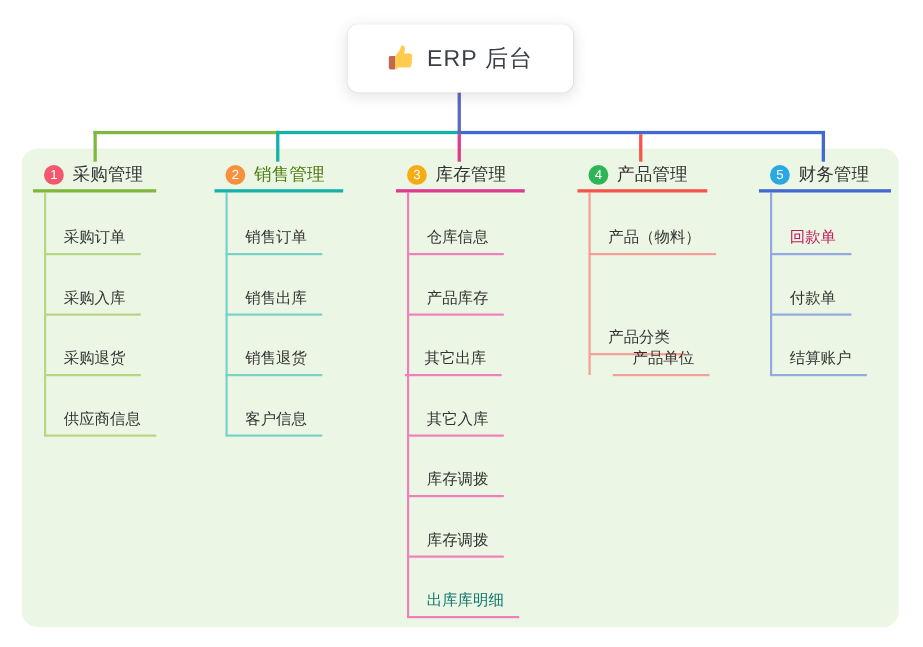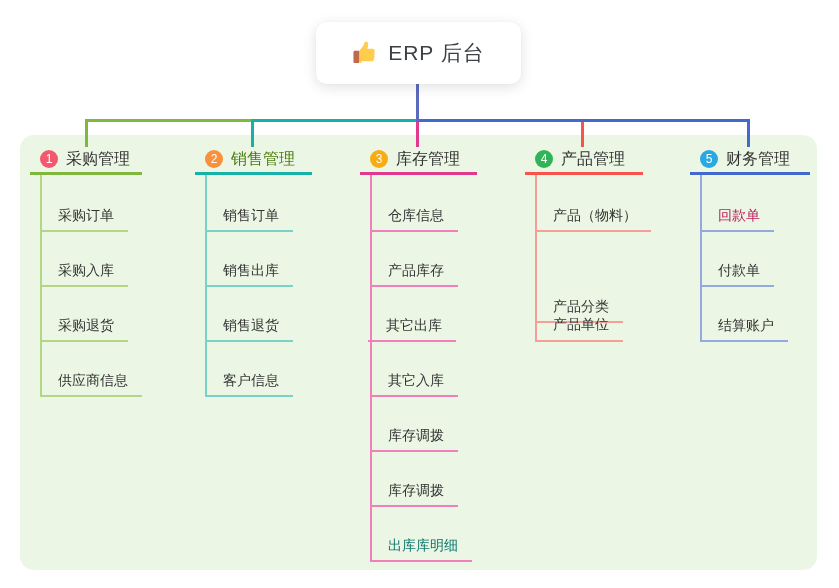--- a/index.html
+++ b/index.html
@@ -94,21 +94,21 @@
     <div class="child" style="left: 370px; top: 480px; border-bottom: 2px solid rgb(240, 127, 188); color: rgb(51, 51, 51);">库存调拨</div>
     <div class="child" style="left: 370px; top: 535px; border-bottom: 2px solid rgb(240, 127, 188); color: #0f766e;">出库库明细</div>
     <div class="vline" style="left: 581px; top: 122px; width: 3px; height: 25px; background: rgb(248, 84, 75);"></div>
     <div class="branch-title" style="left: 525px; width: 108px; border-bottom: 3px solid rgb(248, 84, 75);">
       <span class="badge" style="background: rgb(47, 180, 87); color: rgb(255, 255, 255);">4</span>
       <span class="t-label" style="color: rgb(51, 51, 51);">产品管理</span>
     </div>
     <div class="vline" style="left: 535px; top: 175px; width: 2px; height: 166px; background: rgb(247, 158, 151);"></div>
     <div class="child" style="left: 535px; top: 205px; border-bottom: 2px solid rgb(247, 158, 151); color: rgb(51, 51, 51);">产品（物料）</div>
     <div class="child" style="left: 535px; top: 260px; border-bottom: 2px solid rgb(247, 158, 151); color: rgb(51, 51, 51); margin-top: 36px;">产品分类</div>
-    <div class="child" style="left: 535px; top: 315px; border-bottom: 2px solid rgb(247, 158, 151); color: rgb(51, 51, 51); font-family: Liberation Serif, serif;">产品单位</div>
+    <div class="child" style="left: 557px; top: 315px; border-bottom: 2px solid rgb(247, 158, 151); color: rgb(51, 51, 51);">产品单位</div>
     <div class="vline" style="left: 747px; top: 119px; width: 3px; height: 28px; background: rgb(67, 105, 207);"></div>
     <div class="branch-title" style="left: 690px; width: 110px; border-bottom: 3px solid rgb(67, 105, 207);">
       <span class="badge" style="background: rgb(41, 169, 225); color: rgb(255, 255, 255);">5</span>
       <span class="t-label" style="color: rgb(51, 51, 51);">财务管理</span>
     </div>
     <div class="vline" style="left: 700px; top: 175px; width: 2px; height: 166px; background: rgb(147, 169, 224);"></div>
     <div class="child" style="left: 700px; top: 205px; border-bottom: 2px solid rgb(147, 169, 224); color: #be185d; text-align: right;">回款单</div>
     <div class="child" style="left: 700px; top: 260px; border-bottom: 2px solid rgb(147, 169, 224); color: rgb(51, 51, 51);">付款单</div>
     <div class="child" style="left: 700px; top: 315px; border-bottom: 2px solid rgb(147, 169, 224); color: rgb(51, 51, 51);">结算账户</div>
   </div>

